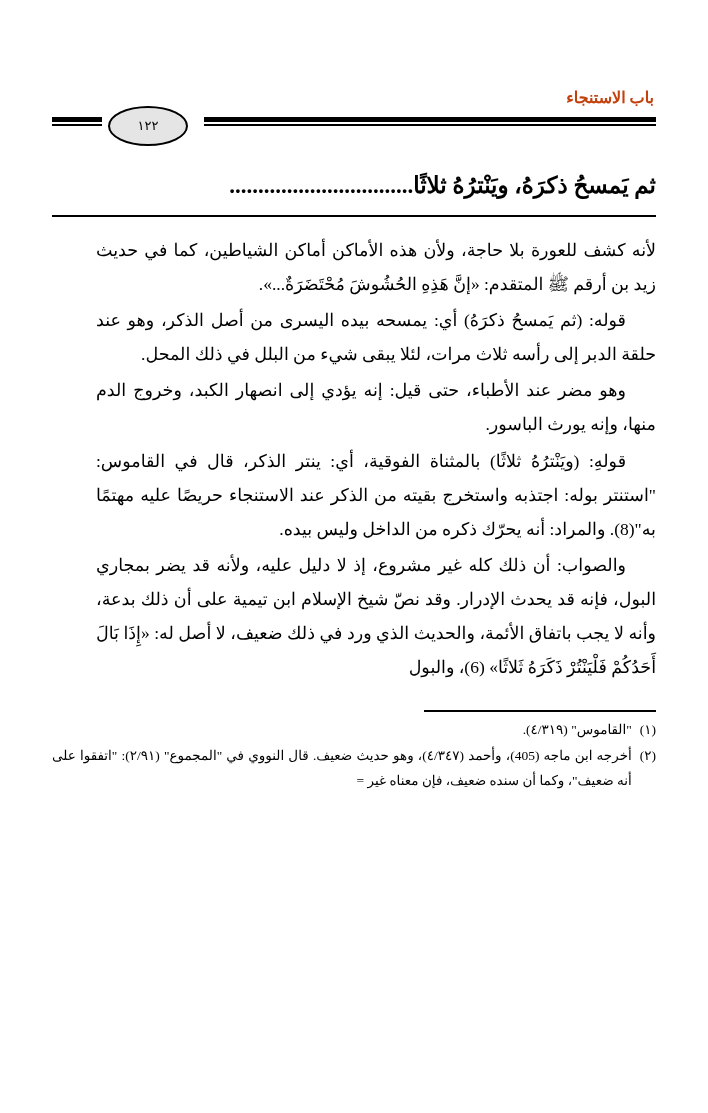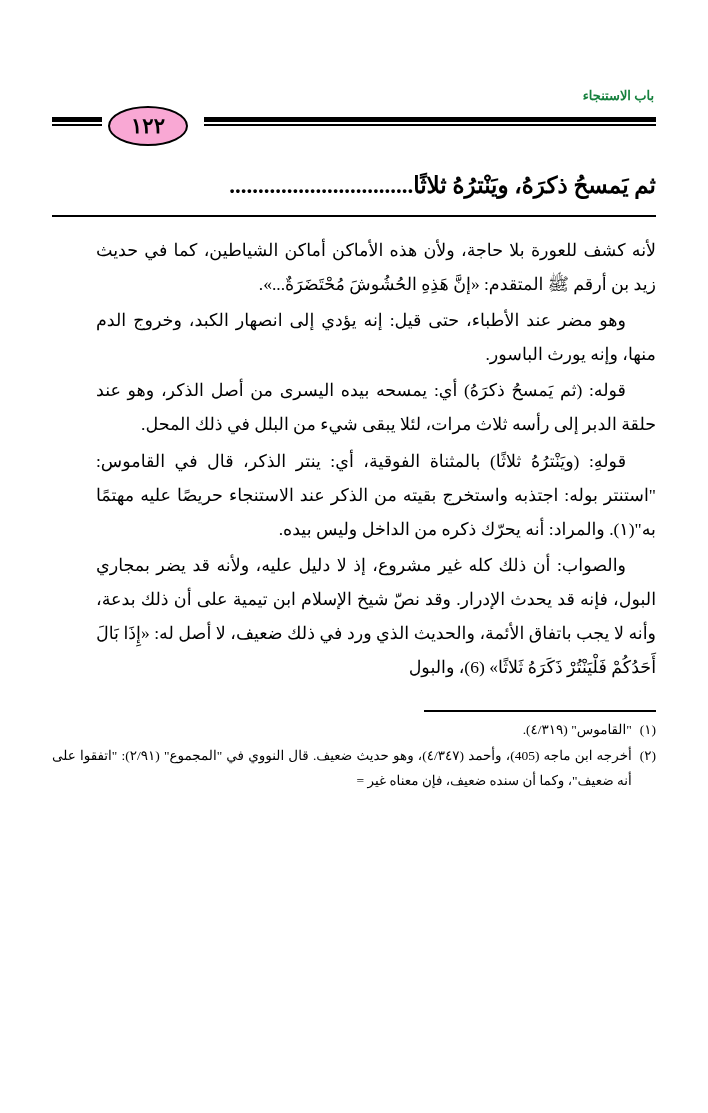--- a/index.html
+++ b/index.html
@@ -25,24 +25,24 @@
 
   
   .header {
     position: relative;
     height: 72px;
   }
   .chapter-title {
     position: absolute;
     top: 18px;
     right: 2px;
-    font-size: 13px;
+    font-size: 16px;
     font-weight: bold;
     letter-spacing: -0.5px;
-    color: #15803d;
+    color: #c2410c;
     white-space: nowrap;
     font-family: Liberation Serif, serif;
   }
   .rule-wrap {
     position: absolute;
     top: 42px;
     left: 0;
     right: 0;
     height: 22px;
   }
@@ -67,23 +67,23 @@
     position: absolute;
     top: -6px;
     left: 56px;
     width: 76px;
     height: 36px;
     border: 2.5px solid #000;
     border-radius: 50%;
     display: flex;
     align-items: center;
     justify-content: center;
-    font-size: 21px;
-    font-weight: bold;
-    background: #f9a8d4;
+    font-size: 13px;
+    font-weight: normal;
+    background: #e5e5e5;
     letter-spacing: 1px;
   }
 
   
   .matn {
     margin-top: 26px;
     text-align: right;
     font-size: 23px;
     font-weight: bold;
     line-height: 1.6;
@@ -163,23 +163,23 @@
     </div>
   </div>
 
   <div class="matn">
     <span>ثم يَمسحُ ذكرَهُ، ويَنْترُهُ ثلاثًا</span><span class="dots">................................</span>
   </div>
   <div class="matn-rule"></div>
 
   <div class="body">
     <p>لأنه كشف للعورة بلا حاجة، ولأن هذه الأماكن أماكن الشياطين، كما في حديث زيد بن أرقم ﷺ المتقدم: «إنَّ هَذِهِ الحُشُوشَ مُحْتَضَرَةٌ...».</p>
+    <p class="indent">قوله: (ثم يَمسحُ ذكرَهُ) أي: يمسحه بيده اليسرى من أصل الذكر، وهو عند حلقة الدبر إلى رأسه ثلاث مرات، لئلا يبقى شيء من البلل في ذلك المحل.</p>
     <p class="indent">وهو مضر عند الأطباء، حتى قيل: إنه يؤدي إلى انصهار الكبد، وخروج الدم منها، وإنه يورث الباسور.</p>
-    <p class="indent">قوله: (ثم يَمسحُ ذكرَهُ) أي: يمسحه بيده اليسرى من أصل الذكر، وهو عند حلقة الدبر إلى رأسه ثلاث مرات، لئلا يبقى شيء من البلل في ذلك المحل.</p>
-    <p class="indent">قولهِ: (ويَنْترُهُ ثلاثًا) بالمثناة الفوقية، أي: ينتر الذكر، قال في القاموس: "استنتر بوله: اجتذبه واستخرج بقيته من الذكر عند الاستنجاء حريصًا عليه مهتمًا به"(١). والمراد: أنه يحرّك ذكره من الداخل وليس بيده.</p>
+    <p class="indent">قولهِ: (ويَنْترُهُ ثلاثًا) بالمثناة الفوقية، أي: ينتر الذكر، قال في القاموس: "استنتر بوله: اجتذبه واستخرج بقيته من الذكر عند الاستنجاء حريصًا عليه مهتمًا به"(8). والمراد: أنه يحرّك ذكره من الداخل وليس بيده.</p>
     <p class="indent">والصواب: أن ذلك كله غير مشروع، إذ لا دليل عليه، ولأنه قد يضر بمجاري البول، فإنه قد يحدث الإدرار. وقد نصّ شيخ الإسلام ابن تيمية على أن ذلك بدعة، وأنه لا يجب باتفاق الأئمة، والحديث الذي ورد في ذلك ضعيف، لا أصل له: «إِذَا بَالَ أَحَدُكُمْ فَلْيَنْتُرْ ذَكَرَهُ ثَلاثًا» (6)، والبول</p>
   </div>
 
   <div class="footnote-sep"></div>
 
   <div class="footnotes">
     <p>
       <span class="fn-num">(١)</span>
       <span class="fn-text">"القاموس" (٤/٣١٩).</span>
     </p>

